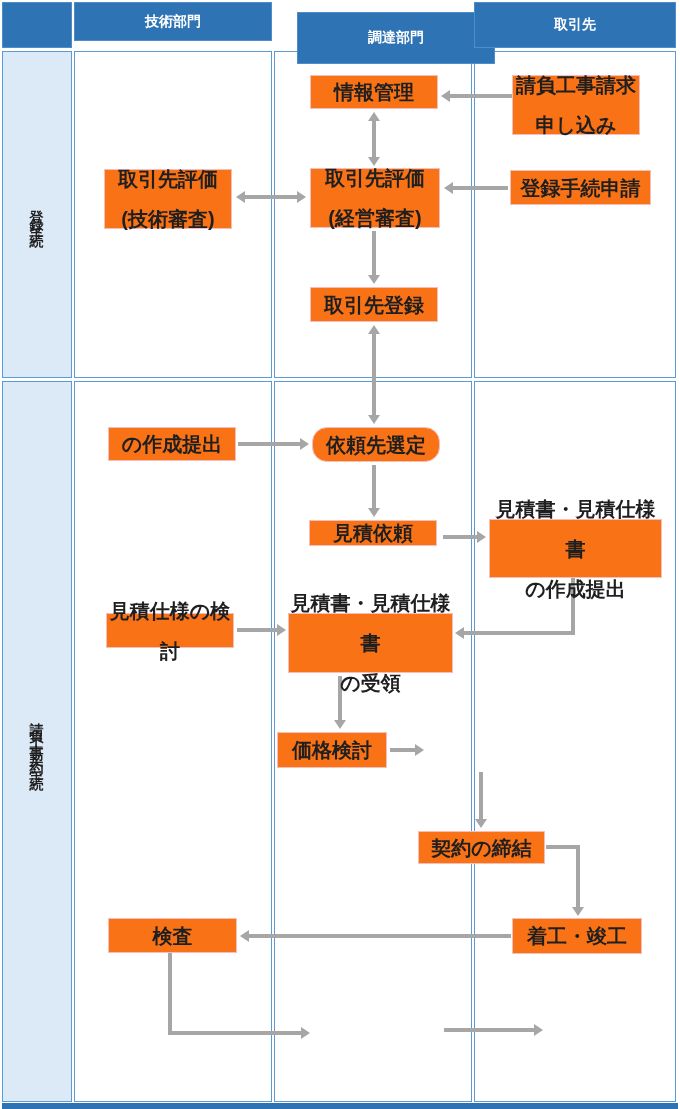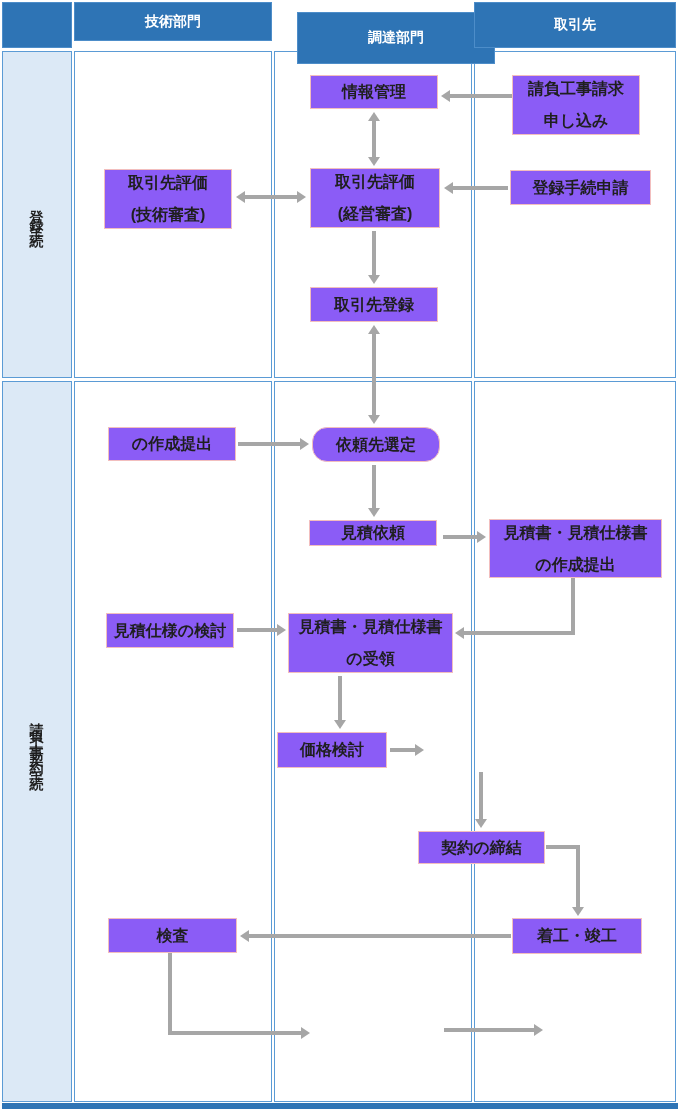--- a/index.html
+++ b/index.html
@@ -15,23 +15,23 @@
   .side{
     background:#DCE9F6;border:1px solid #5B9BD5;display:flex;align-items:center;justify-content:center;z-index:1;
   }
   .side span{
     writing-mode:vertical-rl;text-orientation:upright;letter-spacing:8px;
     font-weight:bold;font-size:14px;color:#1F1F1F;
   }
   .lane{background:#fff;border:1px solid #5B9BD5;z-index:0;}
   .botbar{position:absolute;background:#2E74B5;z-index:1;}
   .node{
-    position:absolute;background:#8b5cf6;border:1px solid #F2BEBE;
+    position:absolute;background:#f97316;border:1px solid #F2BEBE;
     display:flex;align-items:center;justify-content:center;text-align:center;
-    font-size:16px;font-weight:bold;color:#1F1F1F;line-height:2;
+    font-size:20px;font-weight:bold;color:#1F1F1F;line-height:2;
     white-space:pre-line;z-index:3;box-sizing:border-box;
   }
   .sh{position:absolute;background:#A6A6A6;z-index:2;}
   .tri{position:absolute;width:0;height:0;z-index:2;}
   .tl{border-top:6px solid transparent;border-bottom:6px solid transparent;border-right:9px solid #A6A6A6;}
   .tr{border-top:6px solid transparent;border-bottom:6px solid transparent;border-left:9px solid #A6A6A6;}
   .tu{border-left:6px solid transparent;border-right:6px solid transparent;border-bottom:9px solid #A6A6A6;}
   .td{border-left:6px solid transparent;border-right:6px solid transparent;border-top:9px solid #A6A6A6;}
 </style>
 </head>

